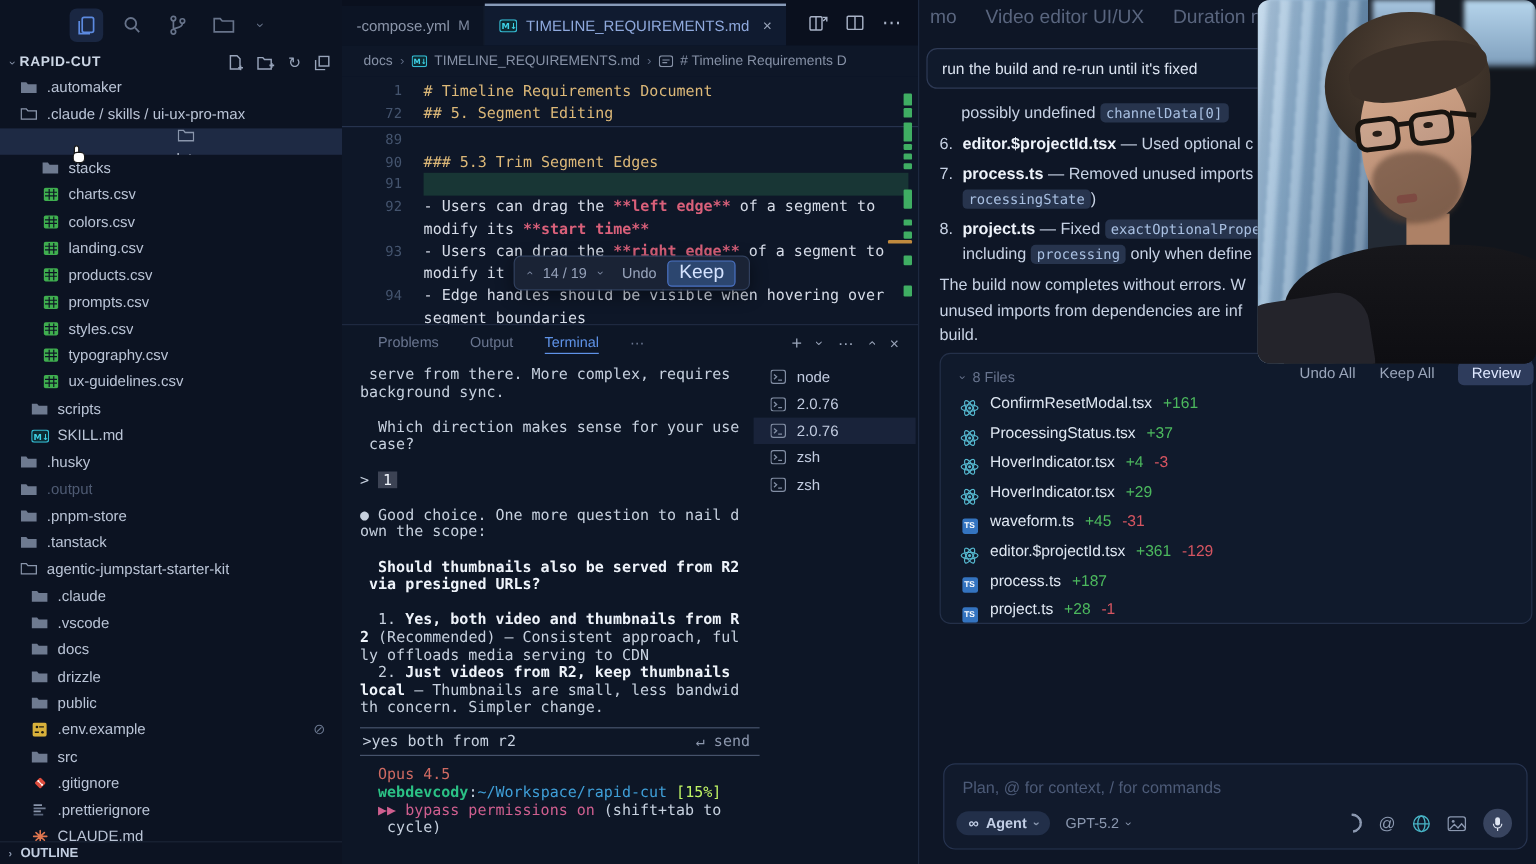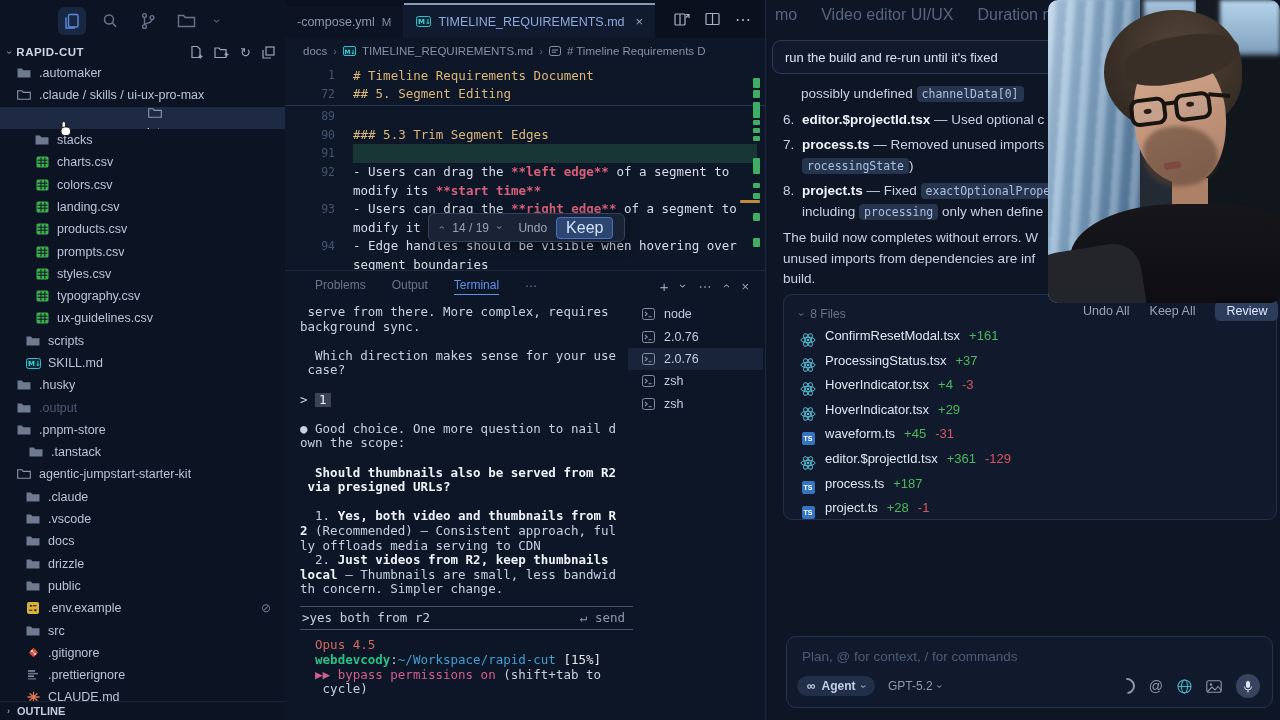--- a/index.html
+++ b/index.html
@@ -68,21 +68,21 @@
   #panel-more{color:#6a7690;}
   #panel-actions{margin-left:auto;display:flex;gap:13px;padding-right:16px;color:#9aa5ba;font-size:13px;align-items:center;}
   .chev{display:inline-block;transform:rotate(90deg);font-size:12px;}
   .chev-up{display:inline-block;transform:rotate(-90deg);font-size:12px;}
   #terminal-out{position:absolute;top:34px;left:15px;width:333px;
                 font-family:"DejaVu Sans Mono","Liberation Mono",monospace;font-size:12.5px;line-height:14.6px;}
   .t-line{height:14.6px;white-space:pre;overflow:hidden;}
   .t-plain{color:#c6d0de;}  .t-bold{color:#eef3fa;font-weight:bold;}
   .t-chip{background:#3c4354;color:#eef3fa;padding:0 4px;}
   .t-red{color:#cf6a62;} .t-green{color:#2bc185;font-weight:bold;} .t-blue{color:#3f9fd8;}
-  .t-yellow{color:#e5e5e5;} .t-pink{color:#cf5f8f;} .t-dim{color:#8d98ae;}
+  .t-yellow{color:#bef264;} .t-pink{color:#cf5f8f;} .t-dim{color:#8d98ae;}
   #term-input-row{display:flex;align-items:center;border-top:1px solid #46536b;border-bottom:1px solid #46536b;
                   margin-top:9px;padding:4px 2px;color:#c6d0de;}
   #term-send{margin-left:auto;color:#8d98ae;padding-right:6px;}
   #term-status{margin-top:8px;}
   #session-list{position:absolute;top:32px;left:343px;right:2px;}
   .sess-row{height:22.4px;display:flex;align-items:center;gap:8px;padding-left:12px;font-size:12.5px;color:#c2cce0;}
   .sess-row.selected{background:#19233a;}
   
   #chat{position:absolute;left:765px;top:0;width:515px;height:720px;background:#0e1626;border-left:1px solid #1d2940;}
   #chat-tabs{height:30px;display:flex;gap:24px;align-items:center;padding-left:9px;font-size:16px;color:#59657e;white-space:nowrap;overflow:hidden;}
@@ -352,21 +352,21 @@
           <span class="tree-label">.output</span>
         </div>
         <div class="tree-row" style="padding-left: 16px;">
           <span class="tree-icon">
             <svg width="14" height="12" viewBox="0 0 14 12">
               <path d="M.5 1.5h4.4l1.4 1.7h7.2v7.3H.5z" fill="#6e7a90"></path>
             </svg>
           </span>
           <span class="tree-label">.pnpm-store</span>
         </div>
-        <div class="tree-row" style="padding-left: 28px;">
+        <div class="tree-row" style="padding-left: 16px;">
           <span class="tree-icon">
             <svg width="14" height="12" viewBox="0 0 14 12">
               <path d="M.5 1.5h4.4l1.4 1.7h7.2v7.3H.5z" fill="#6e7a90"></path>
             </svg>
           </span>
           <span class="tree-label">.tanstack</span>
         </div>
         <div class="tree-row" style="padding-left: 16px;">
           <span class="tree-icon">
             <svg width="14" height="12" viewBox="0 0 14 12">

